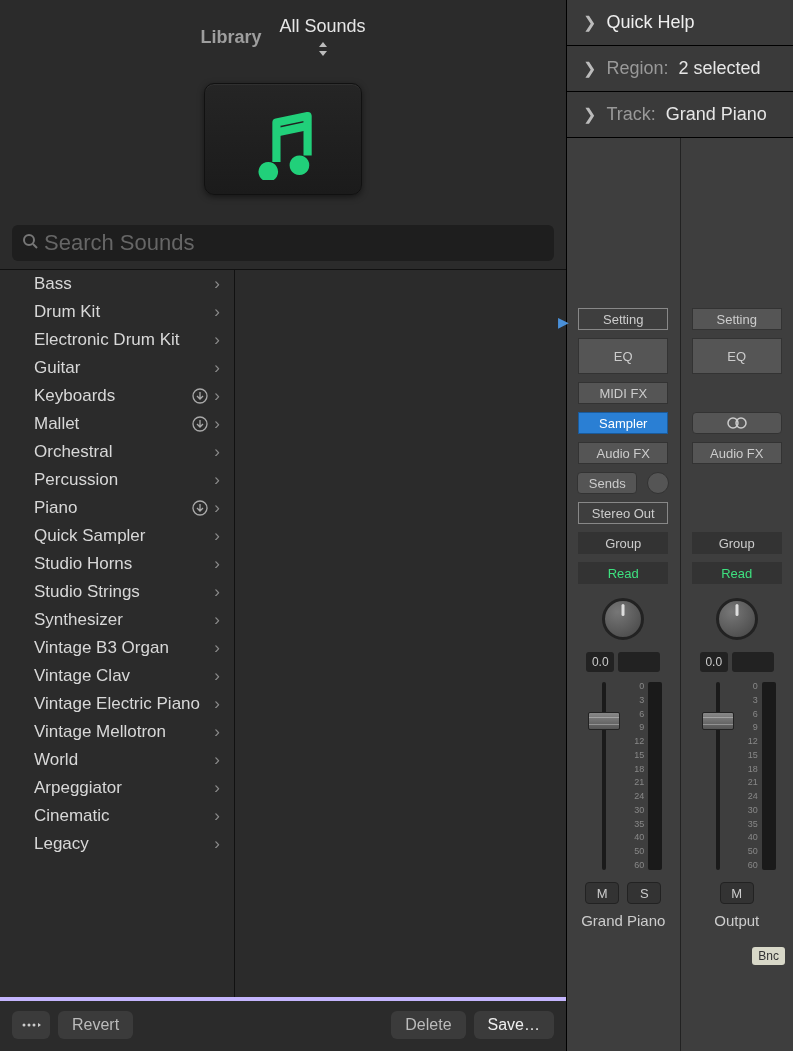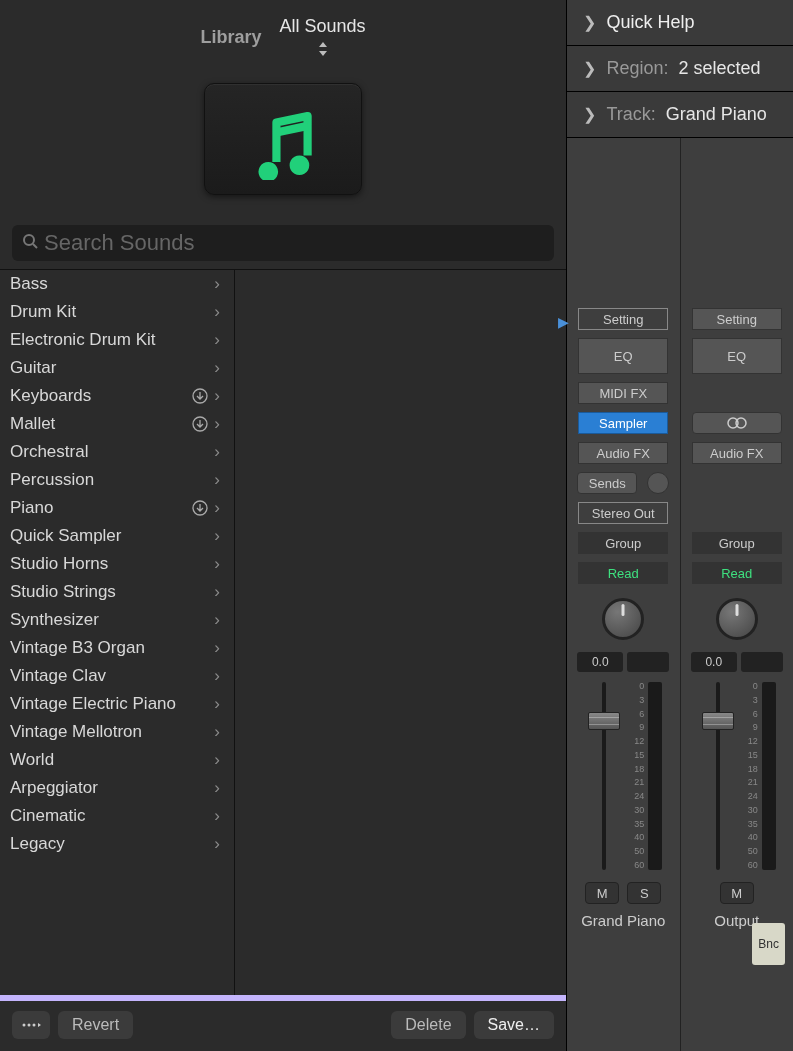--- a/index.html
+++ b/index.html
@@ -24,27 +24,27 @@
 .search-wrap { padding: 0 12px; }
 .search { display: flex; align-items: center; background: #1e1e1e; border-radius: 6px; padding: 5px 10px; }
 .search-icon { color: #777; margin-right: 6px; }
 .search input { flex: 1; background: transparent; border: none; outline: none; color: #ccc; font-size: 22px; }
 .search input::placeholder { color: #666; }
 
 
 .columns-area { display: flex; flex: 1; margin-top: 8px; border-top: 1px solid #111; }
 .col1 { width: 235px; border-right: 1px solid #111; overflow-y: auto; }
 .col2 { flex: 1; background: #2b2b2b; }
-.cat-item { display: flex; align-items: center; justify-content: space-between; padding: 4px 14px 4px 10px; font-size: 17px; color: #d8d8d8; cursor: pointer; }
+.cat-item { display: flex; align-items: center; justify-content: space-between; padding: 4px 14px 4px 34px; font-size: 17px; color: #d8d8d8; cursor: pointer; }
 .cat-right { display: flex; align-items: center; gap: 6px; }
 .dl-icon { display: inline-flex; }
 .chev { color: #8a8a8a; font-size: 17px; }
 
 
-.lib-footer { display: flex; align-items: center; gap: 8px; padding: 10px 12px 12px; border-top: 6px solid #c4b5fd; }
+.lib-footer { display: flex; align-items: center; gap: 8px; padding: 10px 12px 12px; border-top: 4px solid #c4b5fd; }
 .more-btn { width: 38px; height: 28px; background: #3b3b3b; border-radius: 6px; display: flex; align-items: center; justify-content: center; color: #ccc; cursor: pointer; font-size: 13px; }
 .footer-btn { height: 28px; padding: 0 14px; background: #3b3b3b; border-radius: 6px; color: #bbb; display: flex; align-items: center; font-size: 16px; cursor: pointer; }
 .footer-btn.primary { color: #eee; }
 .footer-spacer { flex: 1; }
 
 
 .insp-row { display: flex; align-items: center; gap: 10px; padding: 12px 16px; border-bottom: 1px solid #000; font-size: 18px; background: #3a3a3a; }
 .insp-row:first-child { border-top: none; }
 .disclose { color: #bbb; font-size: 16px; }
 .insp-label { color: #999; }
@@ -68,35 +68,35 @@
 .sends-btn { width: 60px; height: 22px; border-radius: 4px; background: #555; color: #ccc; font-size: 13px; display: flex; align-items: center; justify-content: center; border: 1px solid #333; }
 .send-dot { width: 22px; height: 22px; border-radius: 50%; background: #555; border: 1px solid #333; }
 
 .stereo-link { width: 90px; height: 22px; border-radius: 4px; background: #555; display: flex; align-items: center; justify-content: center; margin-bottom: 8px; cursor: pointer; border: 1px solid #333; }
 
 .knob-wrap { margin: 6px 0; }
 .knob { width: 42px; height: 42px; border-radius: 50%; background: radial-gradient(circle at 35% 30%, #777, #444); border: 3px solid #222; position: relative; }
 .knob:after { content: ''; position: absolute; width: 3px; height: 12px; background: #ddd; top: 3px; left: 50%; transform: translateX(-50%); border-radius: 2px; }
 
 .db-row { display: flex; gap: 4px; margin: 6px 0 10px; }
-.db-val { width: 46px; height: 20px; background: #222; color: #ccc; font-size: 12px; display: flex; align-items: center; justify-content: center; border-radius: 3px; }
+.db-val { width: 28px; height: 20px; background: #222; color: #ccc; font-size: 12px; display: flex; align-items: center; justify-content: center; border-radius: 3px; }
 .db-meter { width: 42px; height: 20px; background: #222; border-radius: 3px; }
 
 .fader-area { display: flex; gap: 4px; height: 188px; margin-bottom: 12px; align-items: stretch; }
 .fader-track { width: 40px; position: relative; background: transparent; display: flex; justify-content: center; }
 .fader-slot { width: 4px; height: 100%; background: #1a1a1a; border-radius: 2px; }
 .fader-cap { position: absolute; width: 32px; height: 18px; background: linear-gradient(#888, #555); border-radius: 2px; top: 30px; border: 1px solid #222; }
 .fader-cap:before, .fader-cap:after { content: ''; position: absolute; left: 0; right: 0; height: 1px; background: rgba(255,255,255,.3); }
 .fader-cap:before { top: 4px; } .fader-cap:after { bottom: 4px; }
 .scale { width: 16px; font-size: 9px; color: #888; display: flex; flex-direction: column; justify-content: space-between; text-align: right; line-height: 1; }
 .meter-bar { width: 14px; background: #1a1a1a; border-radius: 2px; }
 
 .ms-row { display: flex; gap: 8px; margin-bottom: 8px; }
 .ms-btn { width: 34px; height: 22px; border-radius: 4px; background: #333; color: #ccc; font-size: 13px; display: flex; align-items: center; justify-content: center; cursor: pointer; border: 1px solid #222; }
-.bnc-tag { position: absolute; right: 8px; bottom: 86px; background: #d8d8c8; color: #333; font-size: 12px; padding: 14px 6px; border-radius: 3px; }
+.bnc-tag { position: absolute; right: 8px; bottom: 86px; background: #d8d8c8; color: #333; font-size: 12px; padding: 2px 6px; border-radius: 3px; }
 
 .strip-name { color: #ccc; font-size: 15px; padding-bottom: 10px; }
 </style>
 </head>
 <body>
 
 <div class="app">
 
   <div class="left">
     <div class="lib-header">

